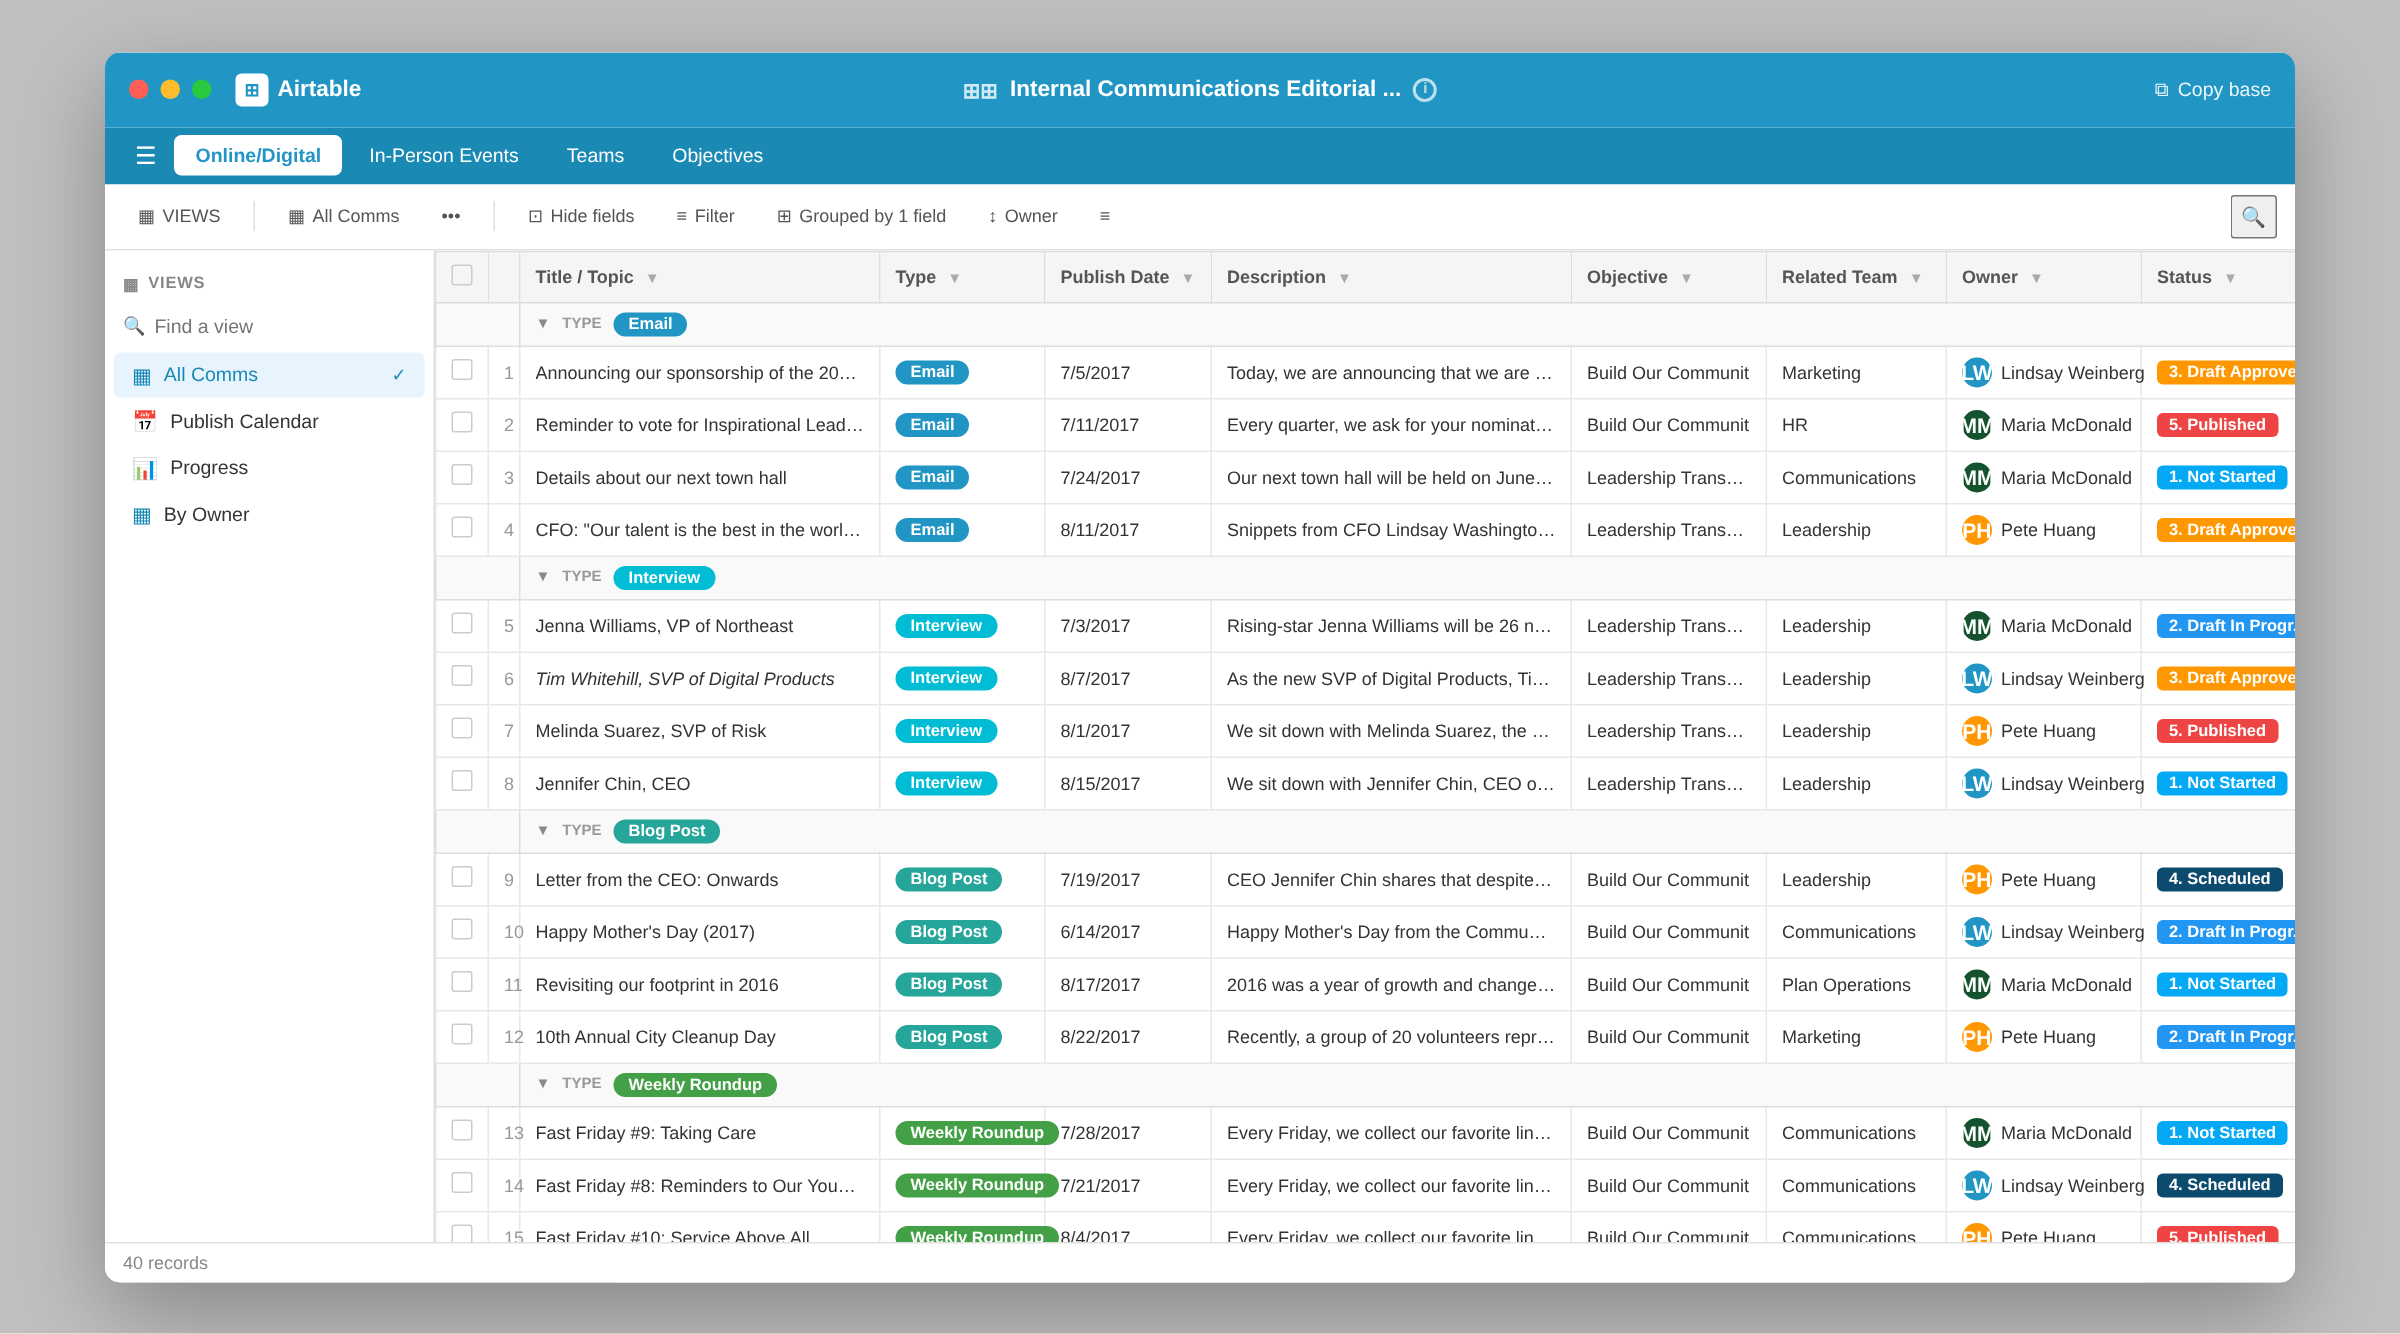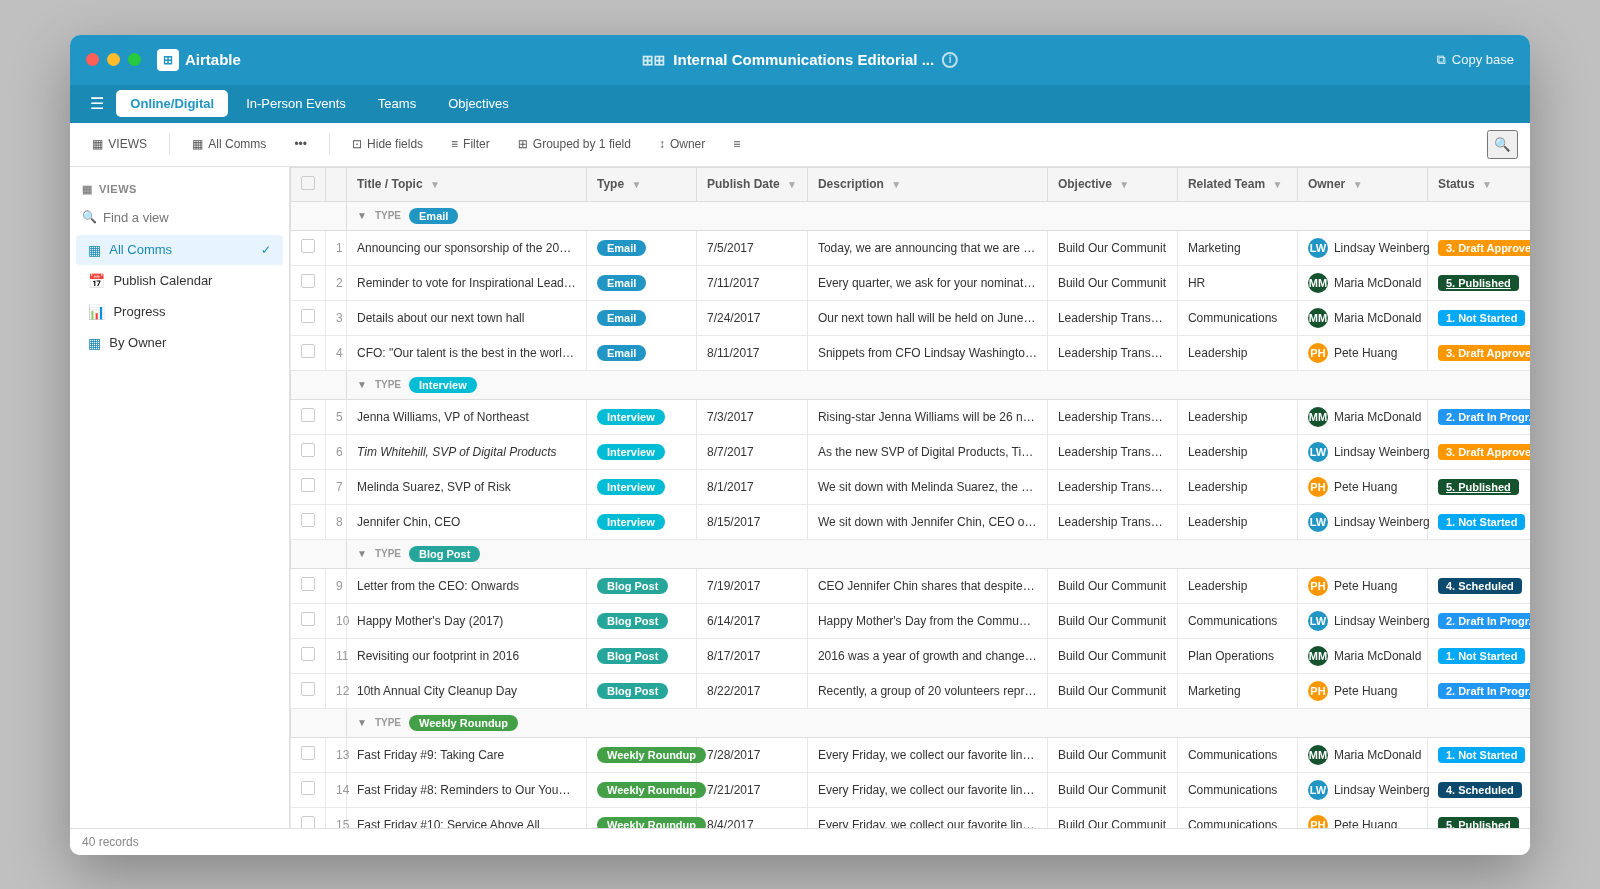--- a/index.html
+++ b/index.html
@@ -283,39 +283,39 @@
     
     .status-badge {
       display: inline-block;
       padding: 2px 8px;
       border-radius: 4px;
       font-size: 11px;
       font-weight: 600;
       white-space: nowrap;
     }
     .status-draft-approved { background: #ff9800; color: white; }
-    .status-published { background: #14532d; color: white; text-decoration: underline; }
+    .status-published { background: #ef4444; color: white; }
     .status-not-started { background: #03a9f4; color: white; }
     .status-draft-in-prog { background: #2196f3; color: white; }
     .status-scheduled { background: #0c4a6e; color: white; }
     
     .avatar-row {
       display: flex;
       align-items: center;
       gap: 6px;
       white-space: nowrap;
     }
     .avatar-circle {
       width: 20px;
       height: 20px;
       border-radius: 50%;
       display: flex;
       align-items: center;
       justify-content: center;
-      font-size: 11px;
+      font-size: 14px;
       font-weight: 700;
       color: white;
       flex-shrink: 0;
     }
     .av-blue { background: #2196c4; }
     .av-orange { background: #ff9800; }
     .av-teal { background: #14532d; }
     
     .grid-footer {
       background: white;

